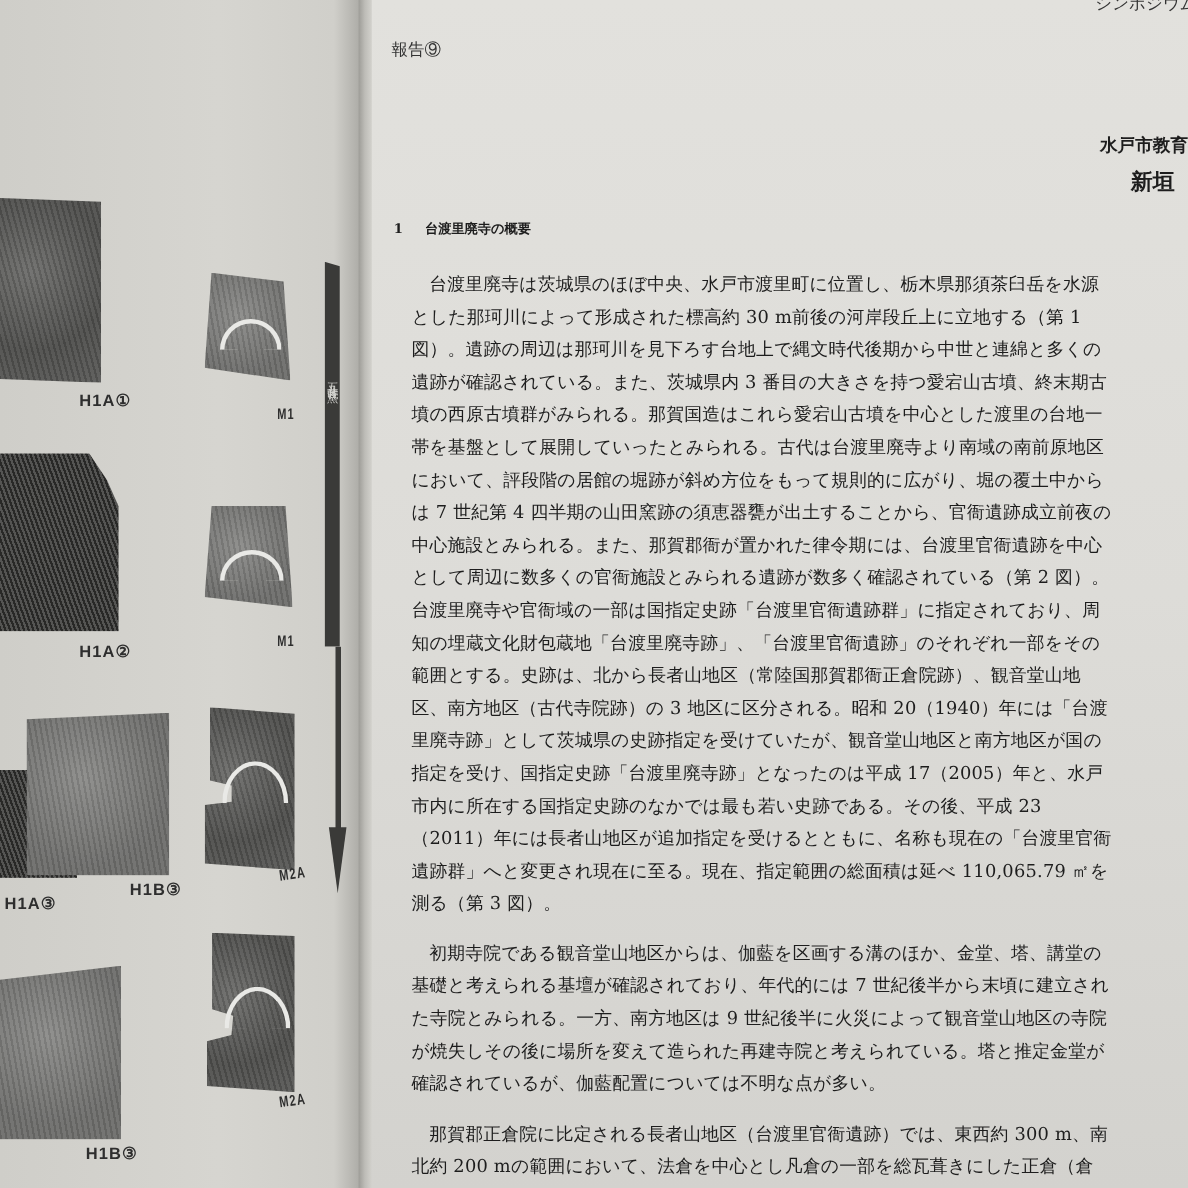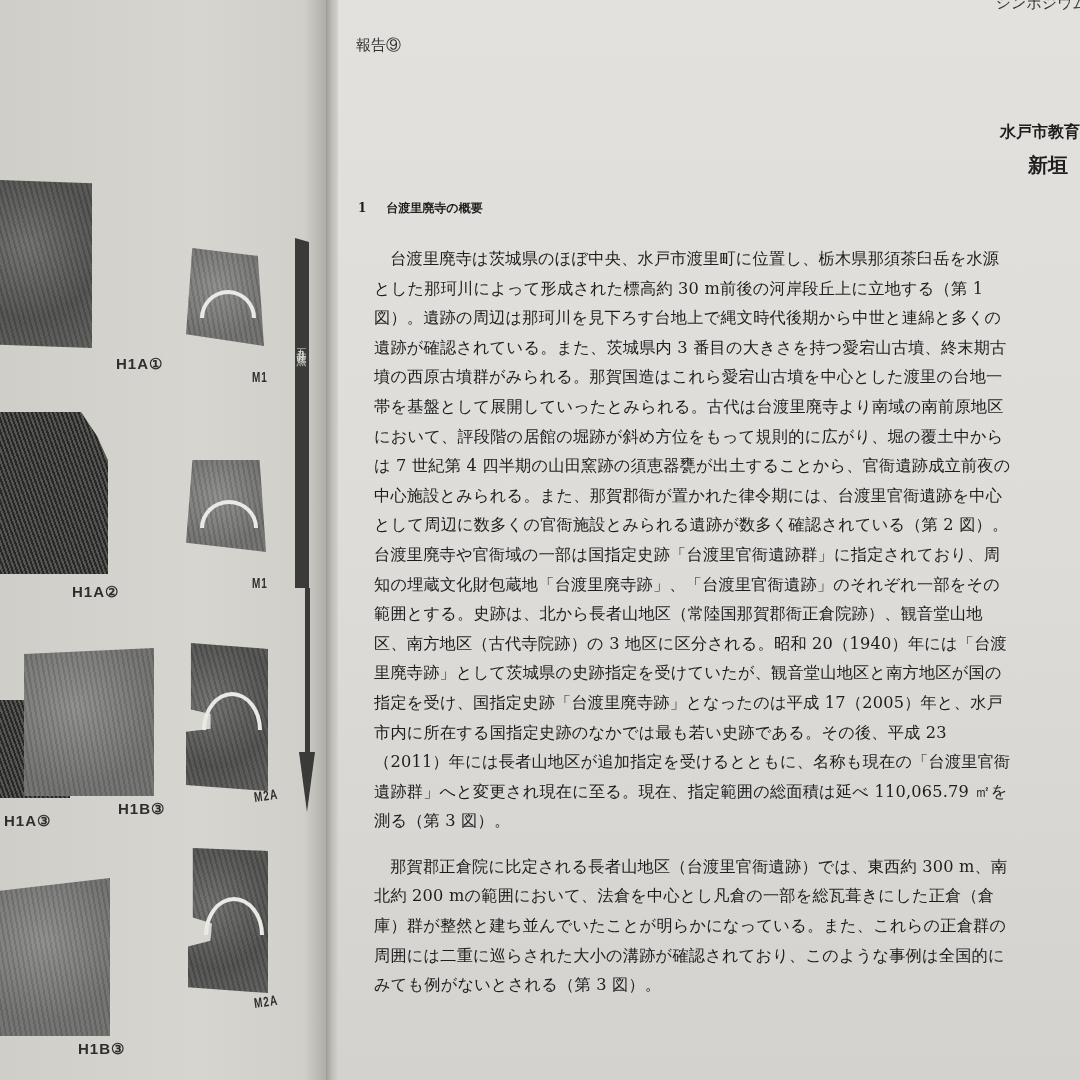--- a/index.html
+++ b/index.html
@@ -77,21 +77,21 @@
   }
   .body-text p { margin:16px; text-indent:1em; }
   .body-text p + p { margin-top:2px; }
 </style>
 </head>
 <body>
 
 <div class="left-page">
 
   <div class="rubbing" style="left:0;top:180px;width:92px;height:168px;clip-path:polygon(0 0,100% 2%,100% 100%,0 98%);"></div>
-  <div class="plate-label big" style="left:72px;top:355px;margin-left:44px;">H1A①</div>
+  <div class="plate-label big" style="left:72px;top:355px;">H1A①</div>
   <div class="rubbing light" style="left:186px;top:248px;width:78px;height:98px;clip-path:polygon(8% 0,92% 8%,100% 100%,0 88%);"></div>
   <div class="arc" style="left:200px;top:290px;width:48px;height:24px;"></div>
   <div class="plate-label small" style="left:252px;top:372px;">M1</div>
 
   <div class="rubbing dark" style="left:0;top:412px;width:108px;height:162px;clip-path:polygon(0 0,75% 0,90% 15%,100% 30%,100% 100%,0 100%);"></div>
   <div class="plate-label big" style="left:72px;top:583px;">H1A②</div>
   <div class="rubbing light" style="left:186px;top:460px;width:80px;height:92px;clip-path:polygon(8% 0,92% 0,100% 100%,0 90%);"></div>
   <div class="arc" style="left:200px;top:500px;width:50px;height:24px;"></div>
   <div class="plate-label small" style="left:252px;top:578px;">M1</div>
 
@@ -121,16 +121,17 @@
 <div class="right-page">
   <div class="running-header">シンポジウム 坂東の初期寺院</div>
   <div class="report-no">報告⑨</div>
   <div class="affil">水戸市教育委員会</div>
   <div class="author">新垣　清貴</div>
   <div class="section-heading">
     <span>1</span><span style="display:inline-block;width:20px;"></span><span>台渡里廃寺の概要</span>
   </div>
   <div class="body-text">
     <p>台渡里廃寺は茨城県のほぼ中央、水戸市渡里町に位置し、栃木県那須茶臼岳を水源とした那珂川によって形成された標高約 30 m前後の河岸段丘上に立地する（第 1 図）。遺跡の周辺は那珂川を見下ろす台地上で縄文時代後期から中世と連綿と多くの遺跡が確認されている。また、茨城県内 3 番目の大きさを持つ愛宕山古墳、終末期古墳の西原古墳群がみられる。那賀国造はこれら愛宕山古墳を中心とした渡里の台地一帯を基盤として展開していったとみられる。古代は台渡里廃寺より南域の南前原地区において、評段階の居館の堀跡が斜め方位をもって規則的に広がり、堀の覆土中からは 7 世紀第 4 四半期の山田窯跡の須恵器甕が出土することから、官衙遺跡成立前夜の中心施設とみられる。また、那賀郡衙が置かれた律令期には、台渡里官衙遺跡を中心として周辺に数多くの官衙施設とみられる遺跡が数多く確認されている（第 2 図）。台渡里廃寺や官衙域の一部は国指定史跡「台渡里官衙遺跡群」に指定されており、周知の埋蔵文化財包蔵地「台渡里廃寺跡」、「台渡里官衙遺跡」のそれぞれ一部をその範囲とする。史跡は、北から長者山地区（常陸国那賀郡衙正倉院跡）、観音堂山地区、南方地区（古代寺院跡）の 3 地区に区分される。昭和 20（1940）年には「台渡里廃寺跡」として茨城県の史跡指定を受けていたが、観音堂山地区と南方地区が国の指定を受け、国指定史跡「台渡里廃寺跡」となったのは平成 17（2005）年と、水戸市内に所在する国指定史跡のなかでは最も若い史跡である。その後、平成 23（2011）年には長者山地区が追加指定を受けるとともに、名称も現在の「台渡里官衙遺跡群」へと変更され現在に至る。現在、指定範囲の総面積は延べ 110,065.79 ㎡を測る（第 3 図）。</p>
+    <p>初期寺院である観音堂山地区からは、伽藍を区画する溝のほか、金堂、塔、講堂の基礎と考えられる基壇が確認されており、年代的には 7 世紀後半から末頃に建立された寺院とみられる。一方、南方地区は 9 世紀後半に火災によって観音堂山地区の寺院が焼失しその後に場所を変えて造られた再建寺院と考えられている。塔と推定金堂が確認されているが、伽藍配置については不明な点が多い。</p>
     <p>那賀郡正倉院に比定される長者山地区（台渡里官衙遺跡）では、東西約 300 m、南北約 200 mの範囲において、法倉を中心とし凡倉の一部を総瓦葺きにした正倉（倉庫）群が整然と建ち並んでいたことが明らかになっている。また、これらの正倉群の周囲には二重に巡らされた大小の溝跡が確認されており、このような事例は全国的にみても例がないとされる（第 3 図）。</p>
 
   </div>
 </div>
 
 </body></html>

